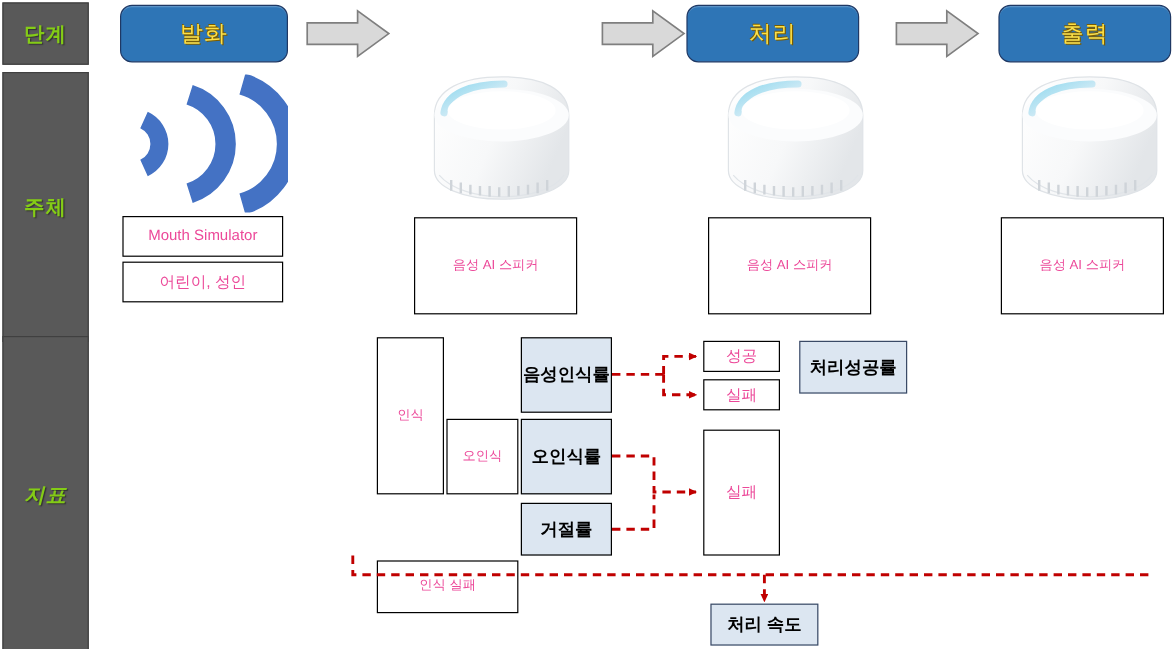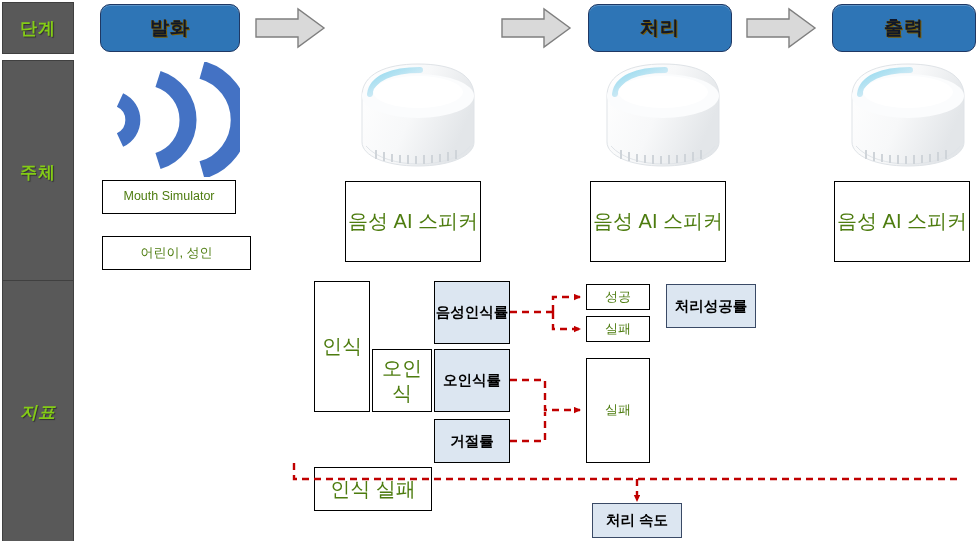--- a/index.html
+++ b/index.html
@@ -40,30 +40,30 @@
   .stage-btn {
     position: absolute;
     top: 4px;
     height: 48px;
     background: #2E75B6;
     border: 1.5px solid #1F3864;
     border-radius: 10px;
     display: flex;
     align-items: center;
     justify-content: center;
-    color: #0f172a;
-    font-weight: bold;
+    color: #fde047;
+    font-weight: normal;
     font-size: 19px;
     letter-spacing: 1px;
     text-shadow: 1px 1px 0 #7a5c00, -0.5px -0.5px 0 #7a5c00;
     box-shadow: inset 0 1px 0 rgba(255,255,255,0.22);
   }
   #stage-1 { left: 100px; width: 140px; }
   #stage-2 { left: 343px; width: 144px; }
-  #stage-3 { left: 588px; width: 144px; }
+  #stage-3 { left: 572px; width: 144px; }
   #stage-4 { left: 832px; width: 144px; }
 
   
   .flow-arrow {
     position: absolute;
     top: 6px;
     width: 72px;
     height: 44px;
   }
   #arrow-1 { left: 254px; }
@@ -91,30 +91,30 @@
 
   
   .box {
     position: absolute;
     background: #ffffff;
     border: 1px solid #000000;
     display: flex;
     align-items: center;
     justify-content: center;
     font-size: 13px;
-    color: #4d7c0f;
+    color: #ec4899;
     text-align: center;
     line-height: 1.25;
   }
-  .box.big   { font-size: 20px; }
+  .box.big   { font-size: 11px; }
   .box.tiny  { font-size: 12.5px; }
 
   
   #box-mouth   { left: 102px; top: 180px; width: 134px; height: 34px; }
-  #box-people  { left: 102px; top: 236px; width: 149px; height: 34px; }
+  #box-people  { left: 102px; top: 218px; width: 134px; height: 34px; }
   #box-dev-1   { left: 345px; top: 181px; width: 136px; height: 81px; }
   #box-dev-2   { left: 590px; top: 181px; width: 136px; height: 81px; }
   #box-dev-3   { left: 834px; top: 181px; width: 136px; height: 81px; }
 
   
   #box-recog      { left: 314px; top: 281px; width: 56px; height: 131px; }
   #box-correct    { left: 372px; top: 281px; width: 60px; height: 63px; }
   #box-mis        { left: 372px; top: 349px; width: 60px; height: 63px; }
   #box-recogfail  { left: 314px; top: 419px; width: 118px; height: 44px; margin-top: 48px; }
 

